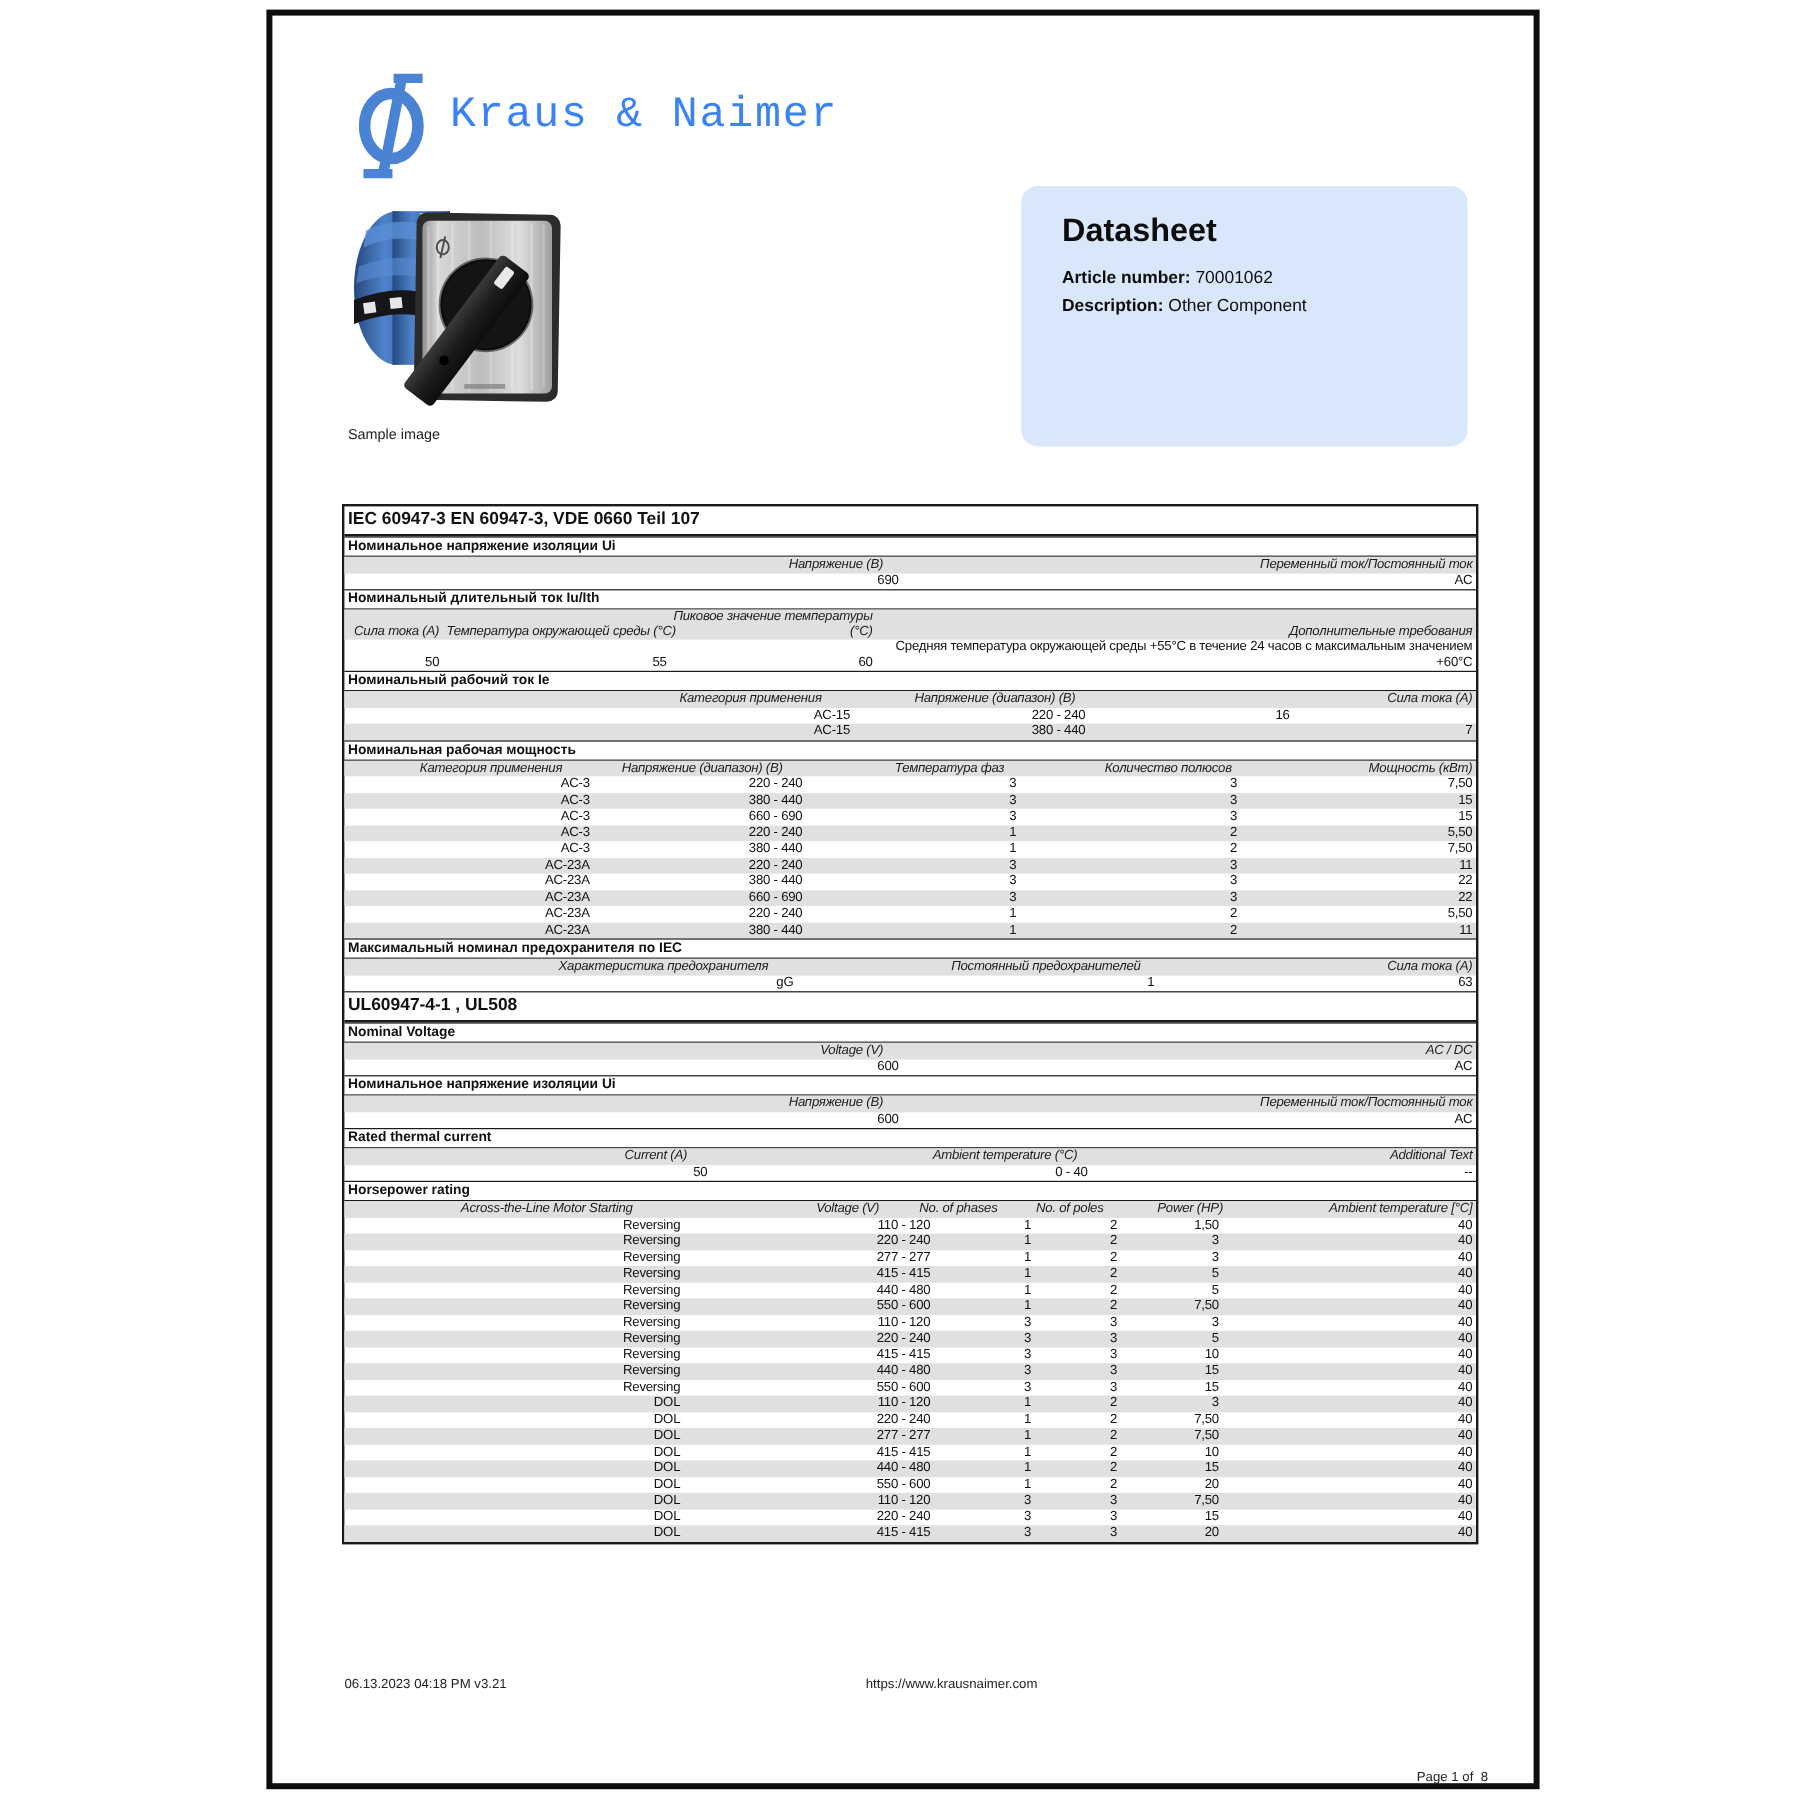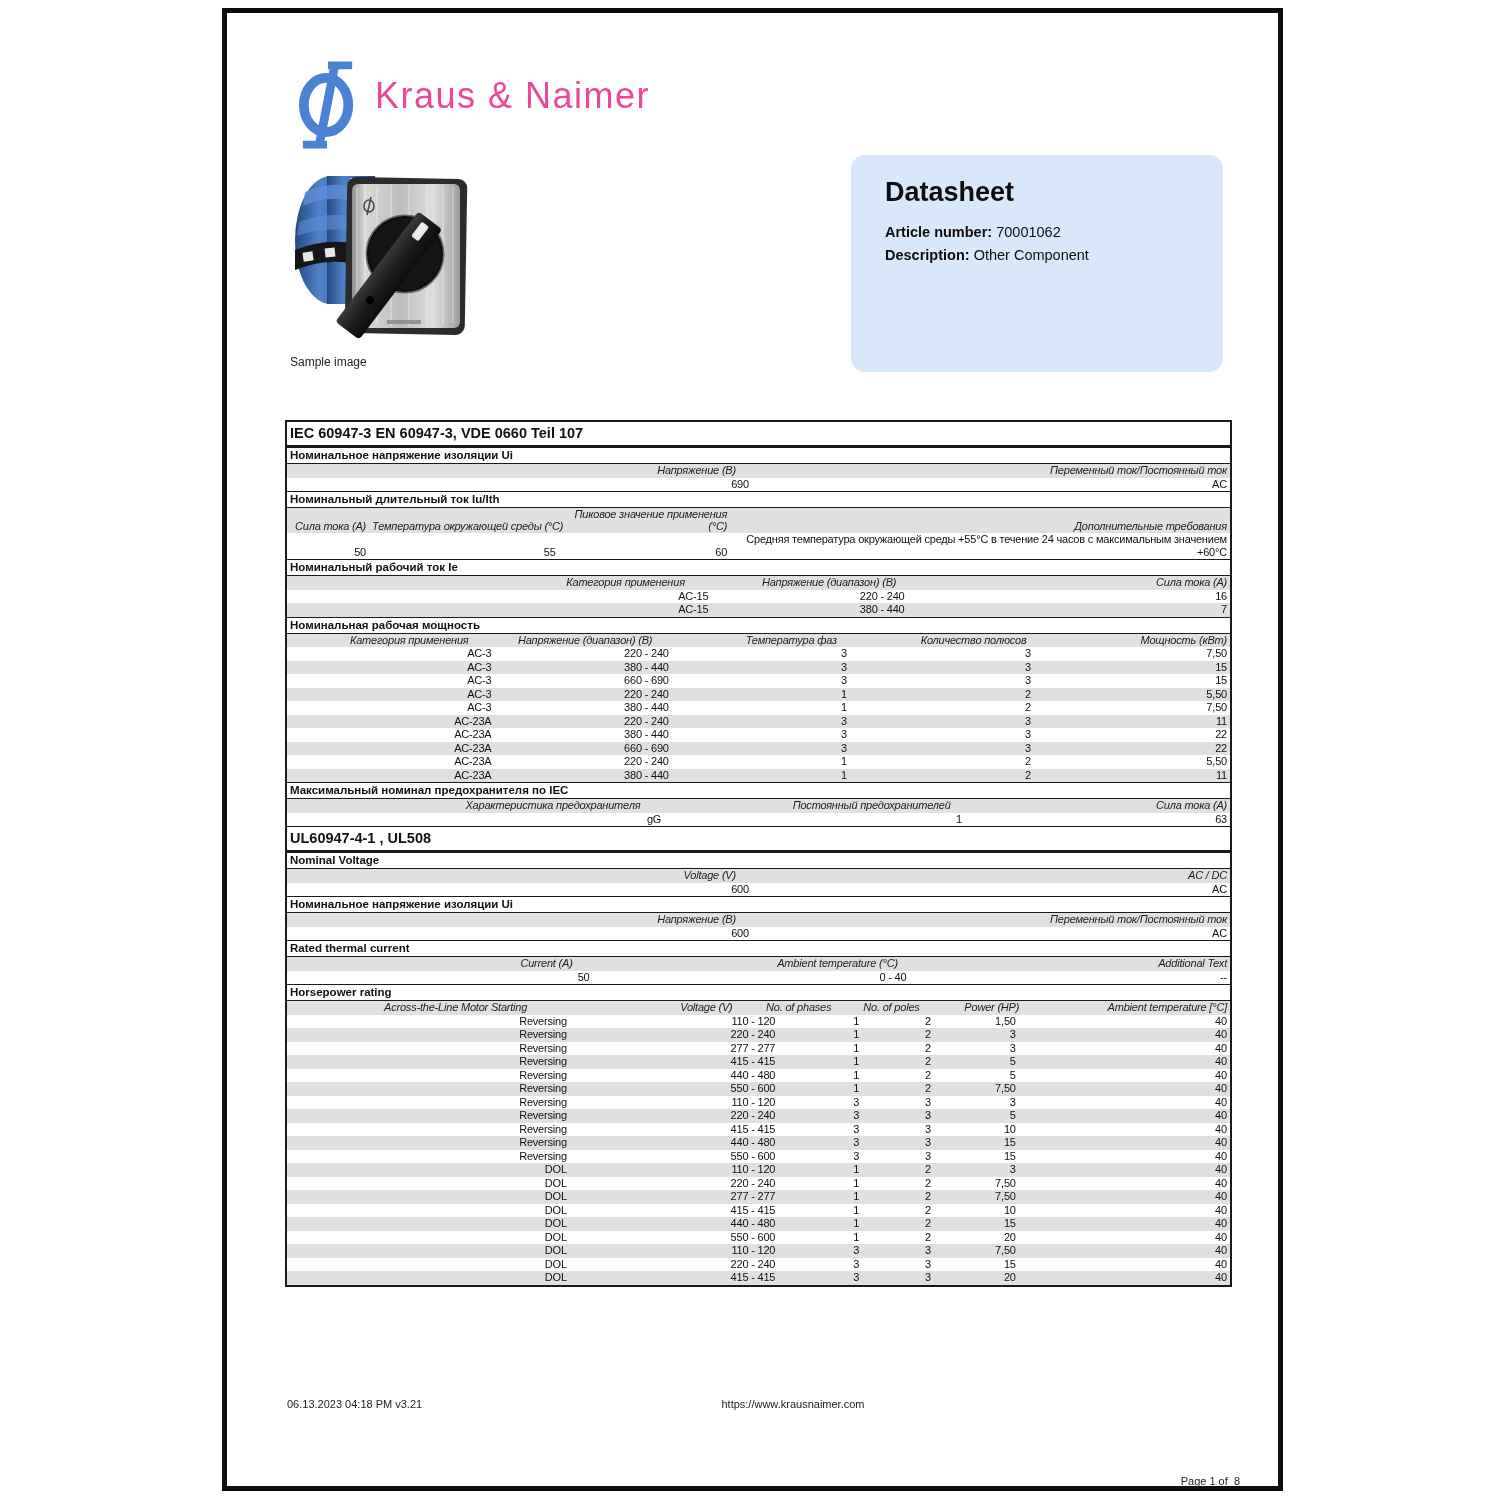--- a/index.html
+++ b/index.html
@@ -1,21 +1,21 @@
 <!DOCTYPE html>
 <html><head>
 <meta charset="utf-8">
 <style>
   html,body{margin:0;padding:0;background:#ffffff;}
   body{width:1500px;height:1500px;position:relative;font-family:"Liberation Sans",sans-serif;color:#111;}
   .page{position:absolute;left:222px;top:8px;width:1061px;height:1483px;background:#fff;
         border:5px solid #0d0d0d;box-sizing:border-box;}
 
   
-  .brand-name{position:absolute;left:148px;top:62px;font-size:36px;color:#ec4899;letter-spacing:1.5px;}
+  .brand-name{position:absolute;left:148px;top:62px;font-size:36px;color:#3b82f6;letter-spacing:1.5px;font-family:Liberation Mono, monospace;}
   .logo{position:absolute;left:72px;top:42px;}
 
   
   .product{position:absolute;left:64px;top:149px;}
   .caption{position:absolute;left:63px;top:342px;font-size:12px;color:#222;}
 
   
   .bluebox{position:absolute;left:624px;top:142px;width:372px;height:217px;background:#d9e7fa;border-radius:14px;}
   .bluebox .bb-title{position:absolute;left:34px;top:22px;font-size:27px;font-weight:bold;color:#0d0d0d;}
   .bluebox .bb-line{position:absolute;left:34px;font-size:14.5px;line-height:23px;color:#0d0d0d;}
@@ -138,21 +138,21 @@
       <div class="trow thead">
         <div class="cell r" style="width: 49.3%;">Напряжение (В)</div>
         <div class="cell l" style="width: 50.7%; padding-left: 12px;">Переменный ток/Постоянный ток</div>
       </div>
       <div class="trow">
         <div class="cell r" style="width: 49.3%;">690</div>
         <div class="cell l" style="width: 50.7%; padding-left: 12px;">AC</div>
       </div>
       <div class="ts-title">Номинальный длительный ток Iu/Ith</div>
       <div class="peak-head">
-        <div class="peak-top">Пиковое значение применения</div>
+        <div class="peak-top">Пиковое значение температуры</div>
         <div class="trow sub">
           <div class="cell l" style="width: 8.7%;">Сила тока (А)</div>
           <div class="cell l" style="width: 20.1%;">Температура окружающей среды (°C)</div>
           <div class="cell r" style="width: 18.2%;">(°C)</div>
           <div class="cell l" style="width: 53%; padding-left: 8px;">Дополнительные требования</div>
         </div>
       </div>
       <div class="trow peak-data">
         <div class="cell r" style="width: 8.7%;">50</div>
         <div class="cell r" style="width: 20.1%;">55</div>
@@ -161,21 +161,21 @@
       </div>
       <div class="ts-title">Номинальный рабочий ток Ie</div>
       <div class="trow thead">
         <div class="cell l" style="width: 45%;">Категория применения</div>
         <div class="cell r" style="width: 20.8%;">Напряжение (диапазон) (В)</div>
         <div class="cell r" style="width: 34.2%;">Сила тока (А)</div>
       </div>
       <div class="trow">
         <div class="cell l" style="width: 45%;">AC-15</div>
         <div class="cell r" style="width: 20.8%;">220 - 240</div>
-        <div class="cell r" style="width: 34.2%;">16</div>
+        <div class="cell r" style="width: 34.2%; text-align: center;">16</div>
       </div>
       <div class="trow alt">
         <div class="cell l" style="width: 45%;">AC-15</div>
         <div class="cell r" style="width: 20.8%;">380 - 440</div>
         <div class="cell r" style="width: 34.2%;">7</div>
       </div>
       <div class="ts-title">Номинальная рабочая мощность</div>
       <div class="trow thead">
         <div class="cell l" style="width: 22%;">Категория применения</div>
         <div class="cell r" style="width: 18.8%;">Напряжение (диапазон) (В)</div>

